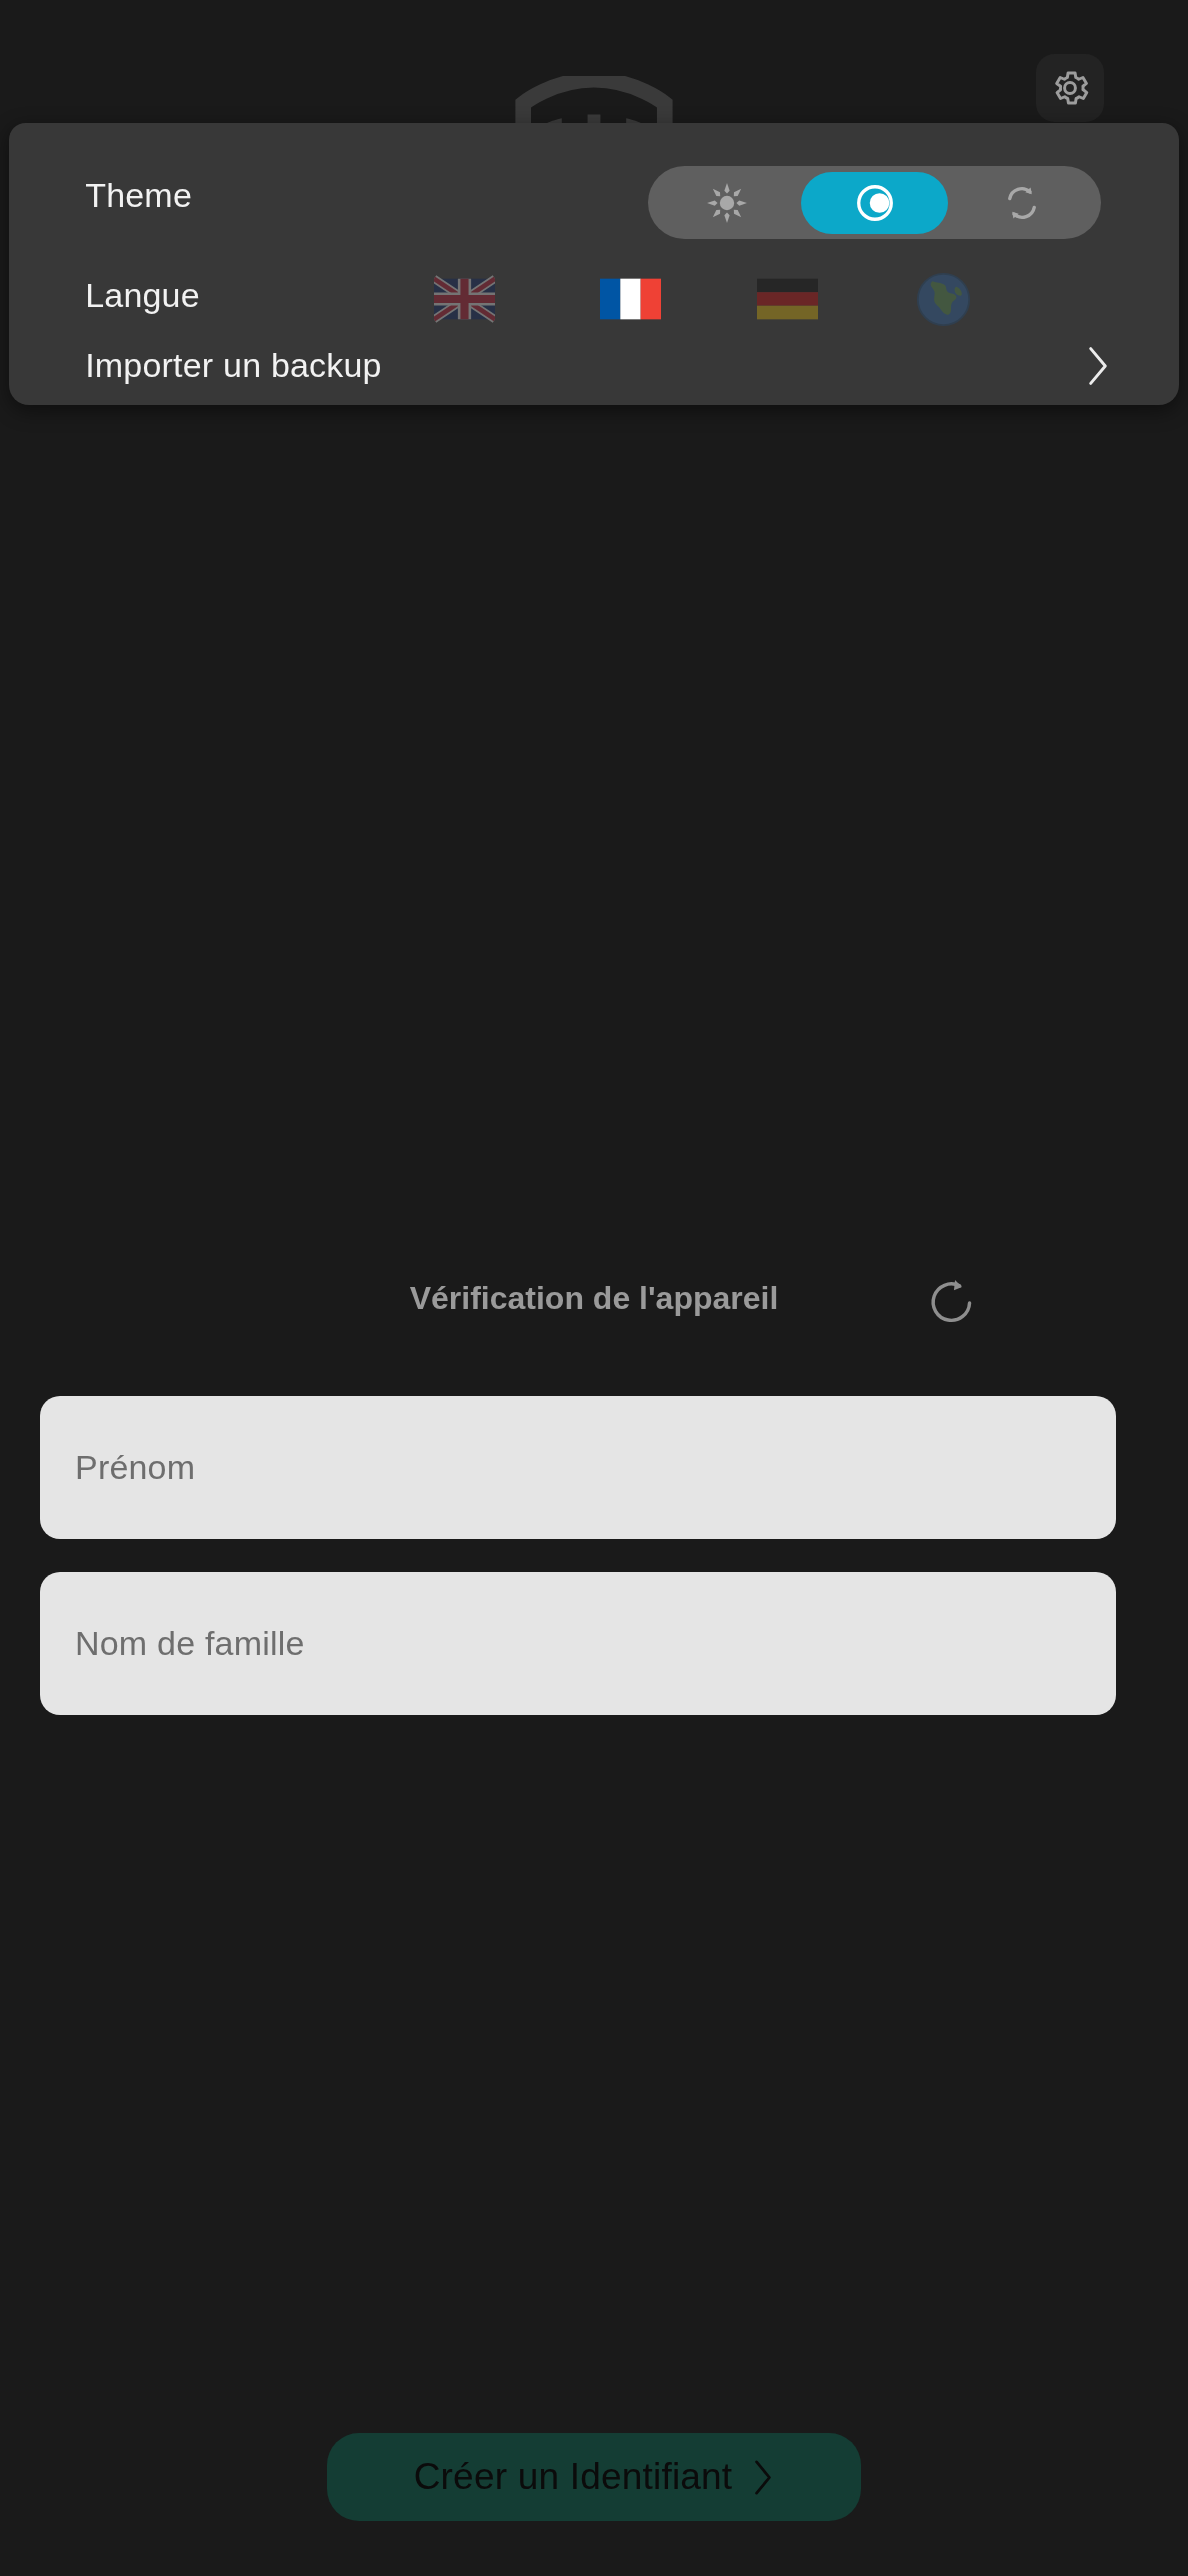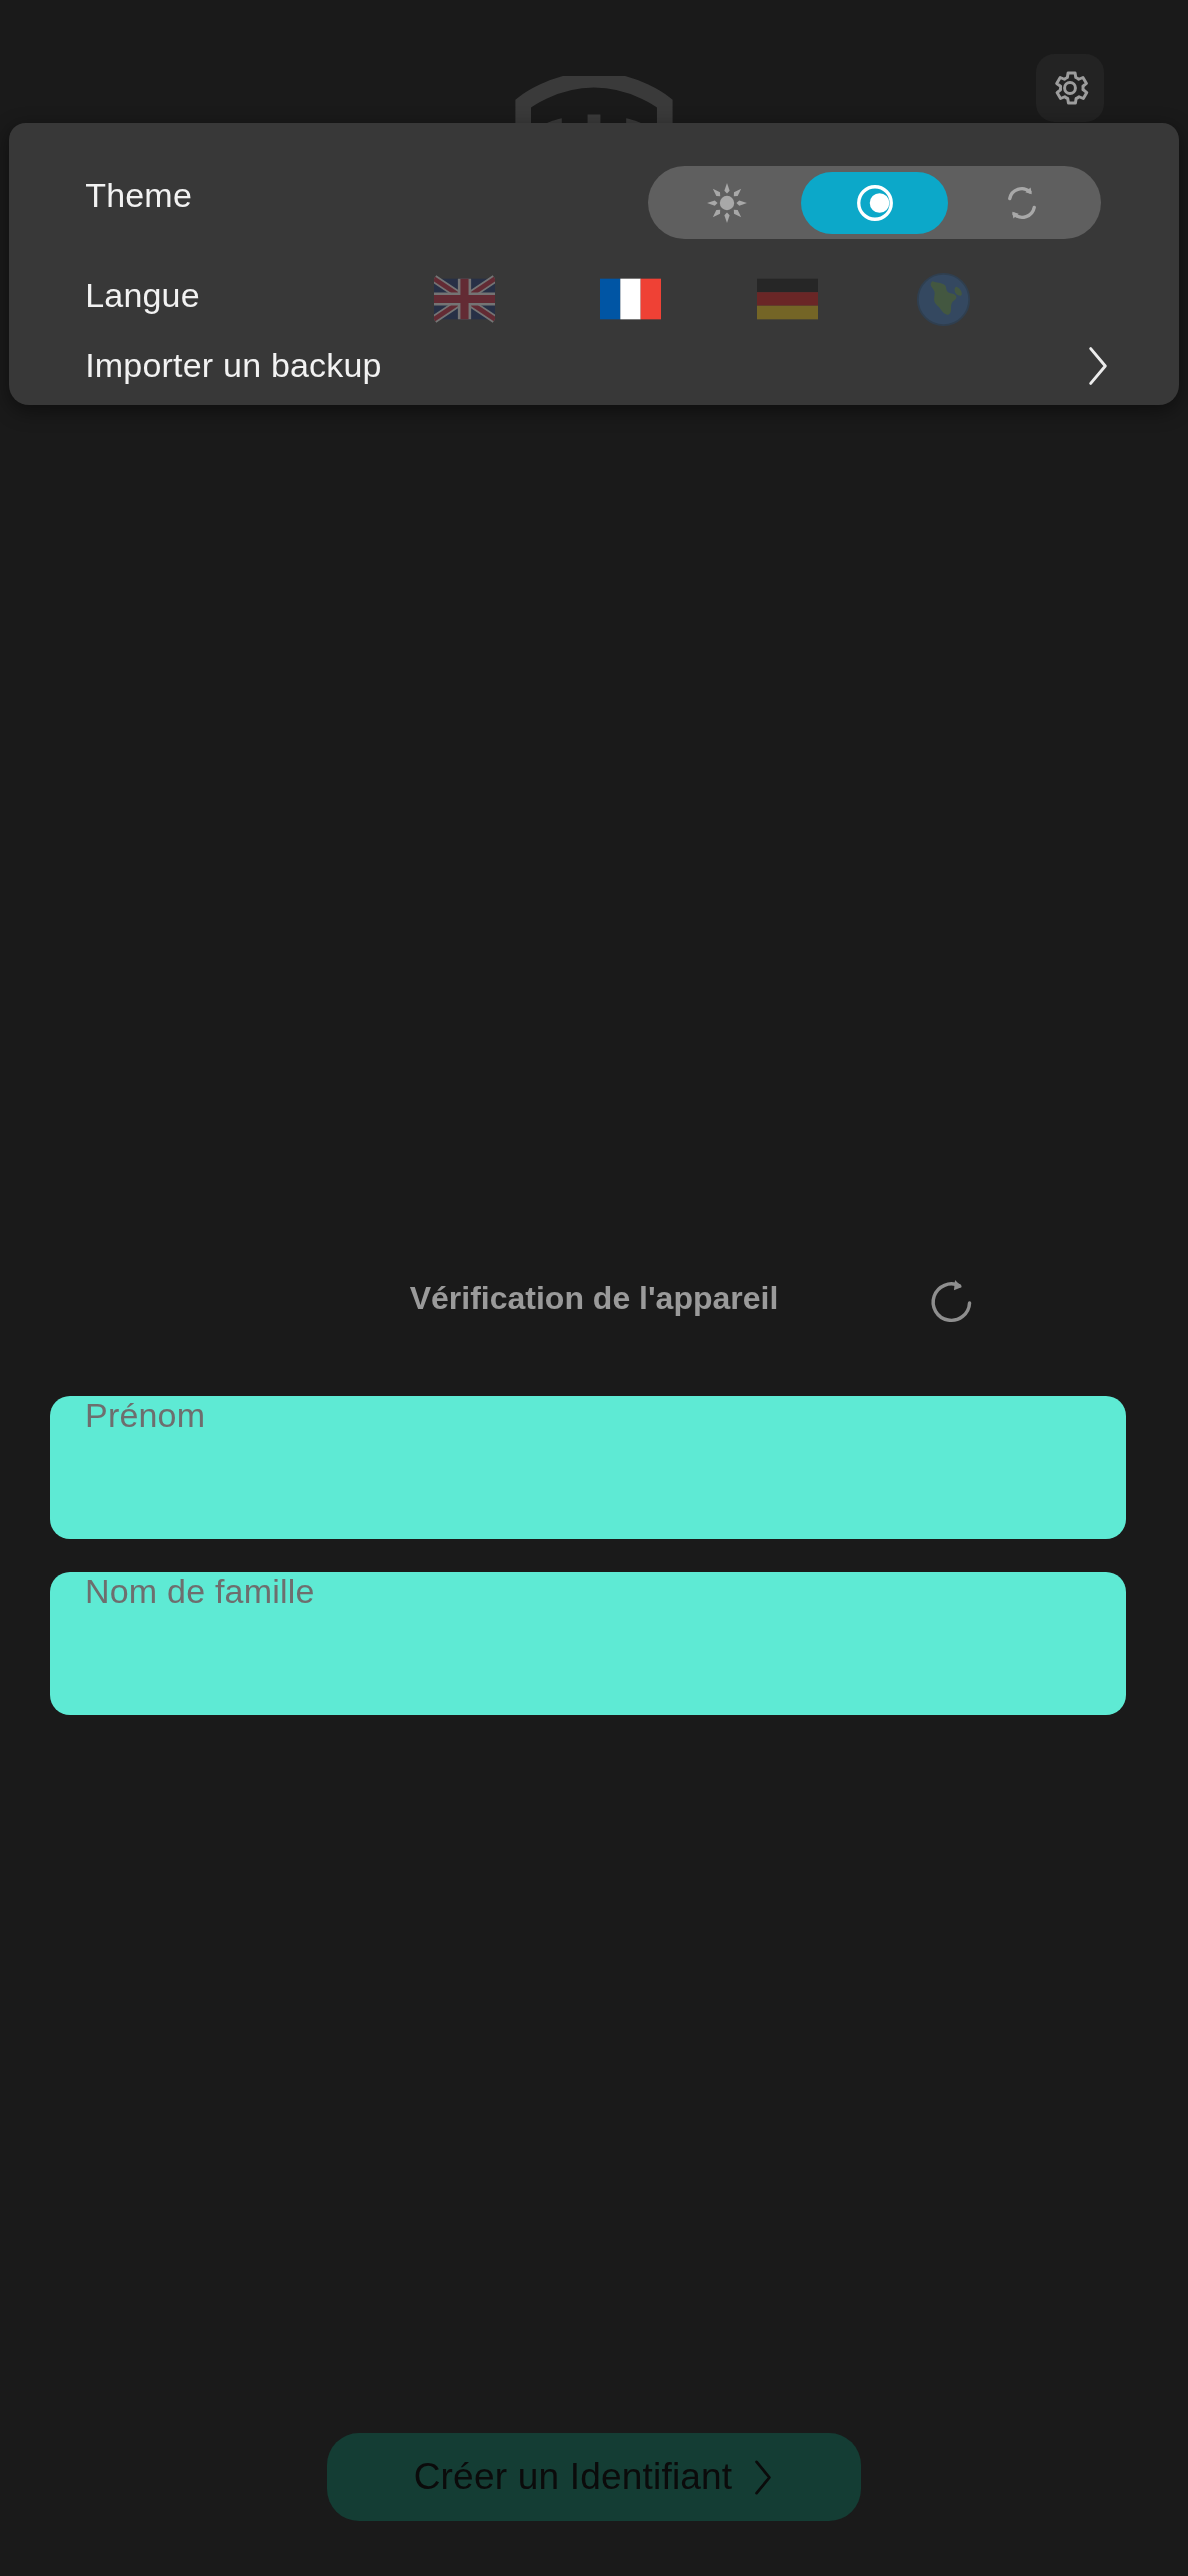--- a/index.html
+++ b/index.html
@@ -132,25 +132,25 @@
   #verify-refresh {
     position:absolute;
     left:923px; top:0px;
     width:57px; height:57px;
     display:flex; align-items:center; justify-content:center;
   }
 
   
   .field {
     position:absolute;
-    left:50px;
+    left:40px;
     width:1076px; height:143px;
-    background:#5eead4;
+    background:#e5e5e5;
     border-radius:20px;
-    display:flex; 
+    display:flex; align-items:center;
   }
   .field .ph {
     padding-left:35px;
     color:#6e6e6e;
     font-size:34px;
     letter-spacing:0.2px;
   }
   #field-first { top:1368px; }
   #field-last  { top:1544px; }
 

